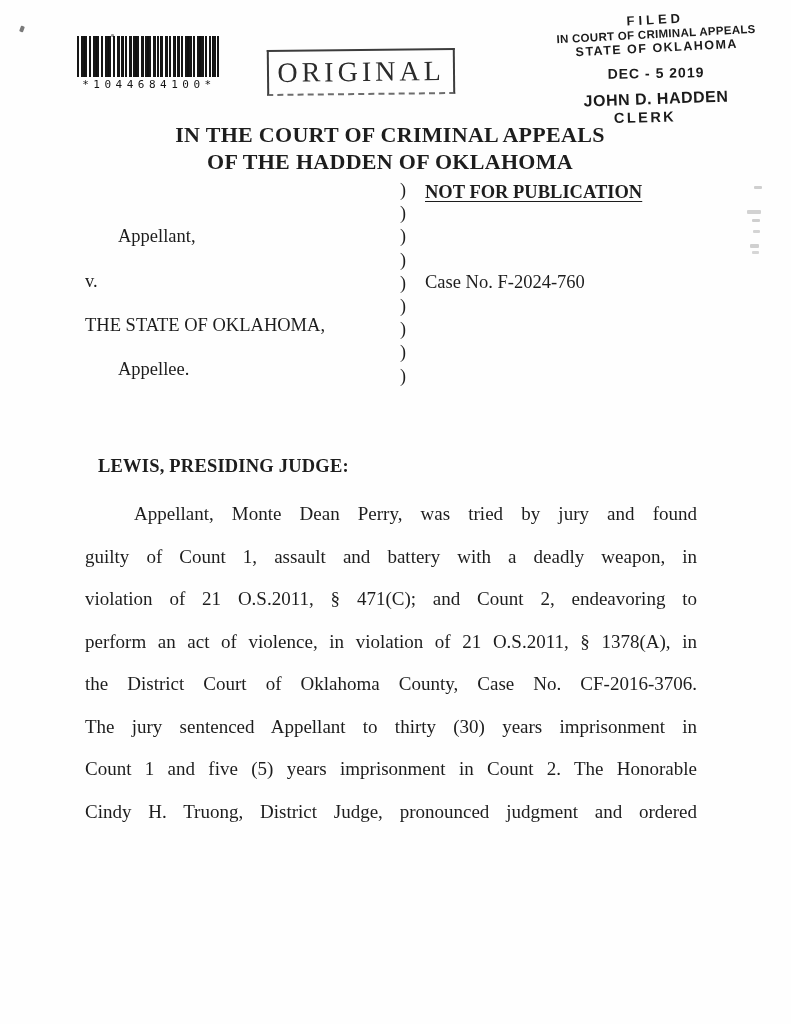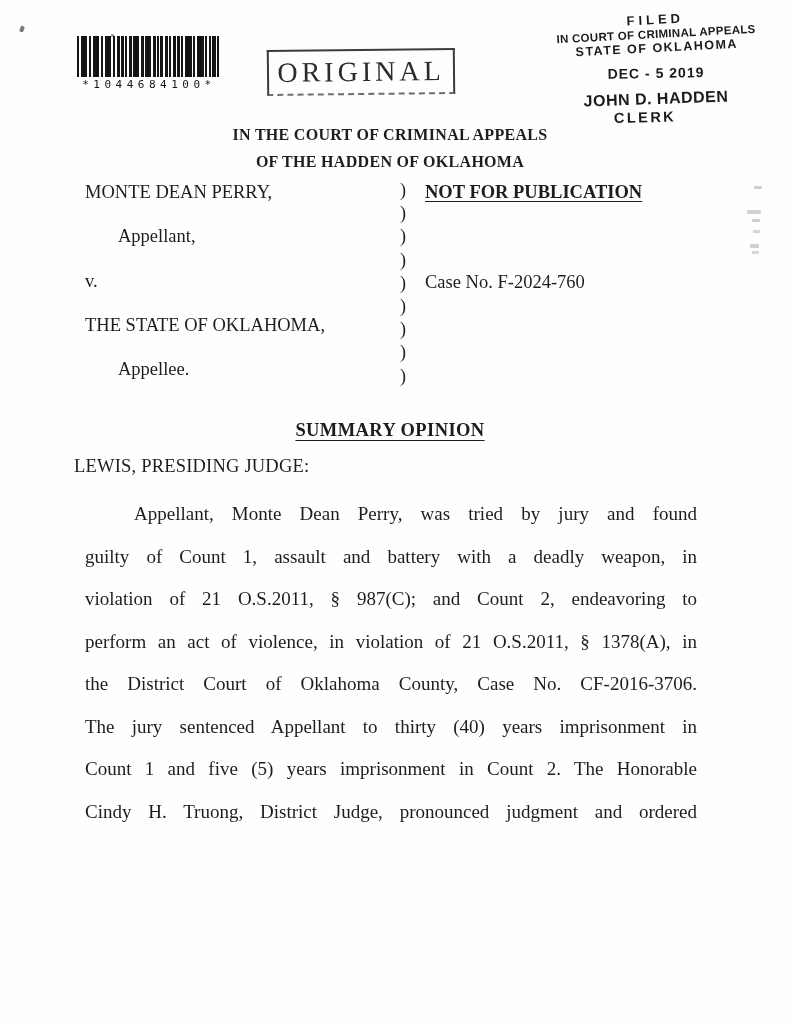--- a/index.html
+++ b/index.html
@@ -40,40 +40,40 @@
   .filed-title { font-size:13px; font-weight:700; letter-spacing:4px; }
   .filed-court { font-size:11.5px; font-weight:700; letter-spacing:0.3px; margin-top:1px; white-space:nowrap; }
   .filed-state { font-size:12.5px; font-weight:700; letter-spacing:1.5px; margin-top:1px; }
   .filed-date  { font-size:14px; font-weight:700; letter-spacing:1px; margin-top:10px; transform:rotate(-1deg); }
   .filed-clerk-name  { font-size:16px; font-weight:700; letter-spacing:0.5px; margin-top:9px; transform:rotate(-2deg); }
   .filed-clerk-title { font-size:14.5px; font-weight:700; letter-spacing:2.5px; margin-top:1px; padding-right:22px; transform:rotate(-1.5deg); }
 
   
   .court-title {
     position:absolute; top:121px; left:0; width:780px; text-align:center;
-    font-weight:700; font-size:16px; line-height:27px; letter-spacing:0.3px;
+    font-weight:700; font-size:22px; line-height:27px; letter-spacing:0.3px;
   }
 
   
   .caption { position:absolute; top:182px; left:85px; width:640px; height:212px; font-size:18.5px; }
   .cap-line { position:absolute; white-space:nowrap; }
   .cap-appellant-name { left:0;    top:0;   }
   .cap-appellant-role { left:33px; top:44px; }
   .cap-versus         { left:0;    top:89px; }
   .cap-appellee-name  { left:0;    top:133px; }
   .cap-appellee-role  { left:33px; top:177px; }
   .caption-parens { position:absolute; left:315px; top:-3px; font-size:18px; line-height:23.2px; }
   .caption-parens div { height:23.2px; }
   .cap-publication { position:absolute; left:340px; top:0; text-decoration:underline; text-underline-offset:3px;font-weight:bold; }
   .cap-case-no     { position:absolute; left:340px; top:90px; }
 
   
   .opinion-heading { position:absolute; top:420px; left:0; width:780px; text-align:center; font-weight:700; font-size:18.5px; letter-spacing:0.4px; }
   .opinion-heading span { text-decoration:underline; text-underline-offset:4px; }
-  .judge-line { position:absolute; top:456px; left:74px; font-weight:400; font-size:18.5px; letter-spacing:0.2px; }
+  .judge-line { position:absolute; top:456px; left:98px; font-weight:700; font-size:18.5px; letter-spacing:0.2px; }
 
   .body-text { position:absolute; top:493px; left:85px; width:612px; font-size:19px; }
   .body-line { text-align:justify; text-align-last:justify; height:42.5px; line-height:42.5px; white-space:normal; }
   .body-line.indent { text-indent:49px; }
 
   
   .speck { position:absolute; border-radius:1px; }
   .sp1 { left:20px;  top:26px;  width:4px;  height:6px; background:#7a7a7a; transform:rotate(20deg); }
   .sp2 { left:111px; top:34px;  width:3px;  height:3px; background:#9a9a9a; }
   .n1  { left:754px; top:186px; width:8px;  height:3px; background:#cfcfcf; }
@@ -116,21 +116,20 @@
     <div class="filed-clerk-name">JOHN D. HADDEN</div>
     <div class="filed-clerk-title">CLERK</div>
   </div>
 
   <div class="court-title">
     <div>IN THE COURT OF CRIMINAL APPEALS</div>
     <div>OF THE HADDEN OF OKLAHOMA</div>
   </div>
 
   <div class="caption">
-    <div class="cap-line cap-appellant-name">MONTE DEAN PERRY,</div>
     <div class="cap-line cap-appellant-role">Appellant,</div>
     <div class="cap-line cap-versus">v.</div>
     <div class="cap-line cap-appellee-name">THE STATE OF OKLAHOMA,</div>
     <div class="cap-line cap-appellee-role">Appellee.</div>
 
     <div class="caption-parens">
       <div>)</div>
       <div>)</div>
       <div>)</div>
       <div>)</div>
@@ -138,30 +137,27 @@
       <div>)</div>
       <div>)</div>
       <div>)</div>
       <div>)</div>
     </div>
 
     <div class="cap-publication">NOT FOR PUBLICATION</div>
     <div class="cap-case-no">Case No. F-2024-760</div>
   </div>
 
-  <div class="opinion-heading">
-    <span>SUMMARY OPINION</span>
-  </div>
 
   <div class="judge-line">LEWIS, PRESIDING JUDGE:</div>
 
   <div class="body-text">
     <div class="body-line indent">Appellant, Monte Dean Perry, was tried by jury and found</div>
     <div class="body-line">guilty of Count 1, assault and battery with a deadly weapon, in</div>
-    <div class="body-line">violation of 21 O.S.2011, § 987(C); and Count 2, endeavoring to</div>
+    <div class="body-line">violation of 21 O.S.2011, § 471(C); and Count 2, endeavoring to</div>
     <div class="body-line">perform an act of violence, in violation of 21 O.S.2011, § 1378(A), in</div>
     <div class="body-line">the District Court of Oklahoma County, Case No. CF-2016-3706.</div>
-    <div class="body-line">The jury sentenced Appellant to thirty (40) years imprisonment in</div>
+    <div class="body-line">The jury sentenced Appellant to thirty (30) years imprisonment in</div>
     <div class="body-line">Count 1 and five (5) years imprisonment in Count 2. The Honorable</div>
     <div class="body-line">Cindy H. Truong, District Judge, pronounced judgment and ordered</div>
   </div>
 
 </div>
 
 </body></html>

